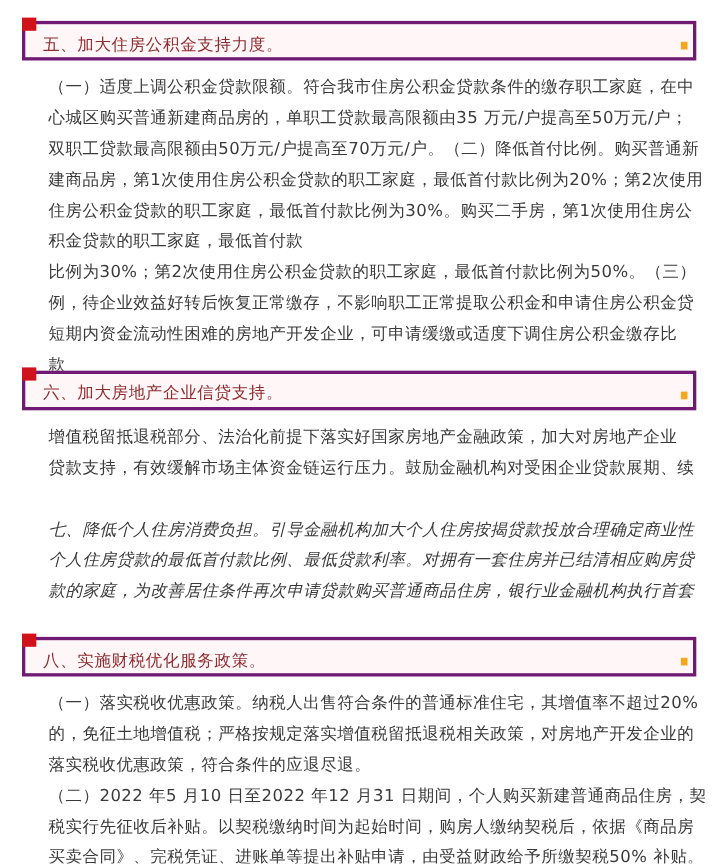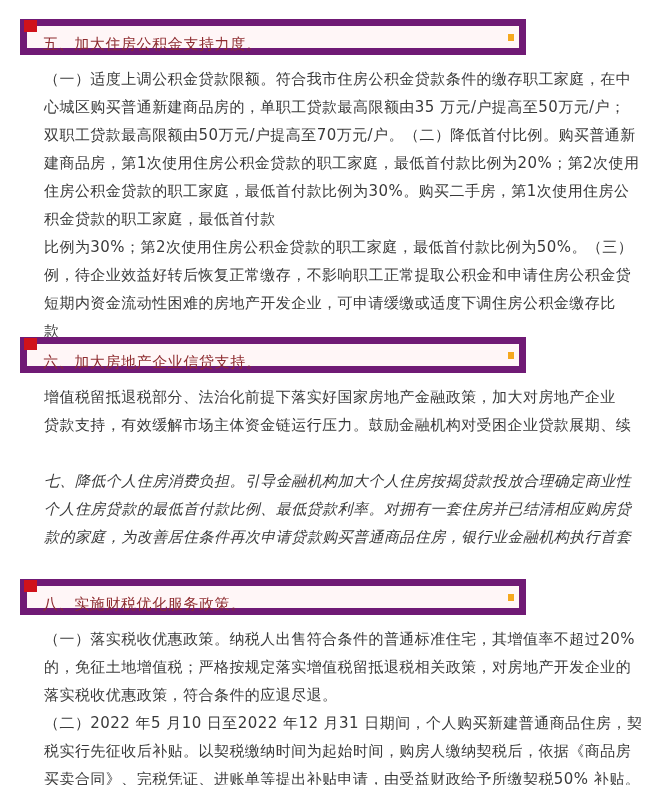--- a/index.html
+++ b/index.html
@@ -2,23 +2,23 @@
 <html><head>
   <meta charset="utf-8">
   <style>
     html, body { margin: 0; padding: 0; background: #ffffff; }
     body {
       width: 650px; height: 785px; overflow: hidden; position: relative;
       font-family: "DejaVu Sans", "Liberation Sans", sans-serif;
       color: #333333;
     }
     .section-header {
-      position: absolute; left: 20px; width: 506px; height: 36px;
+      position: absolute; left: 20px; width: 613px; height: 36px;
       box-sizing: border-box;
-      border: 7px solid #701a75;
+      border: 3px solid #701a75;
       background: #fff6f7;
     }
     .section-header .marker-red {
       position: absolute; left: -3px; top: -6px; width: 13px; height: 12px;
       background: #d0121b;
     }
     .section-header .marker-orange {
       position: absolute; right: 5px; bottom: 7px; width: 6px; height: 7px;
       background: #f5a81f;
     }

